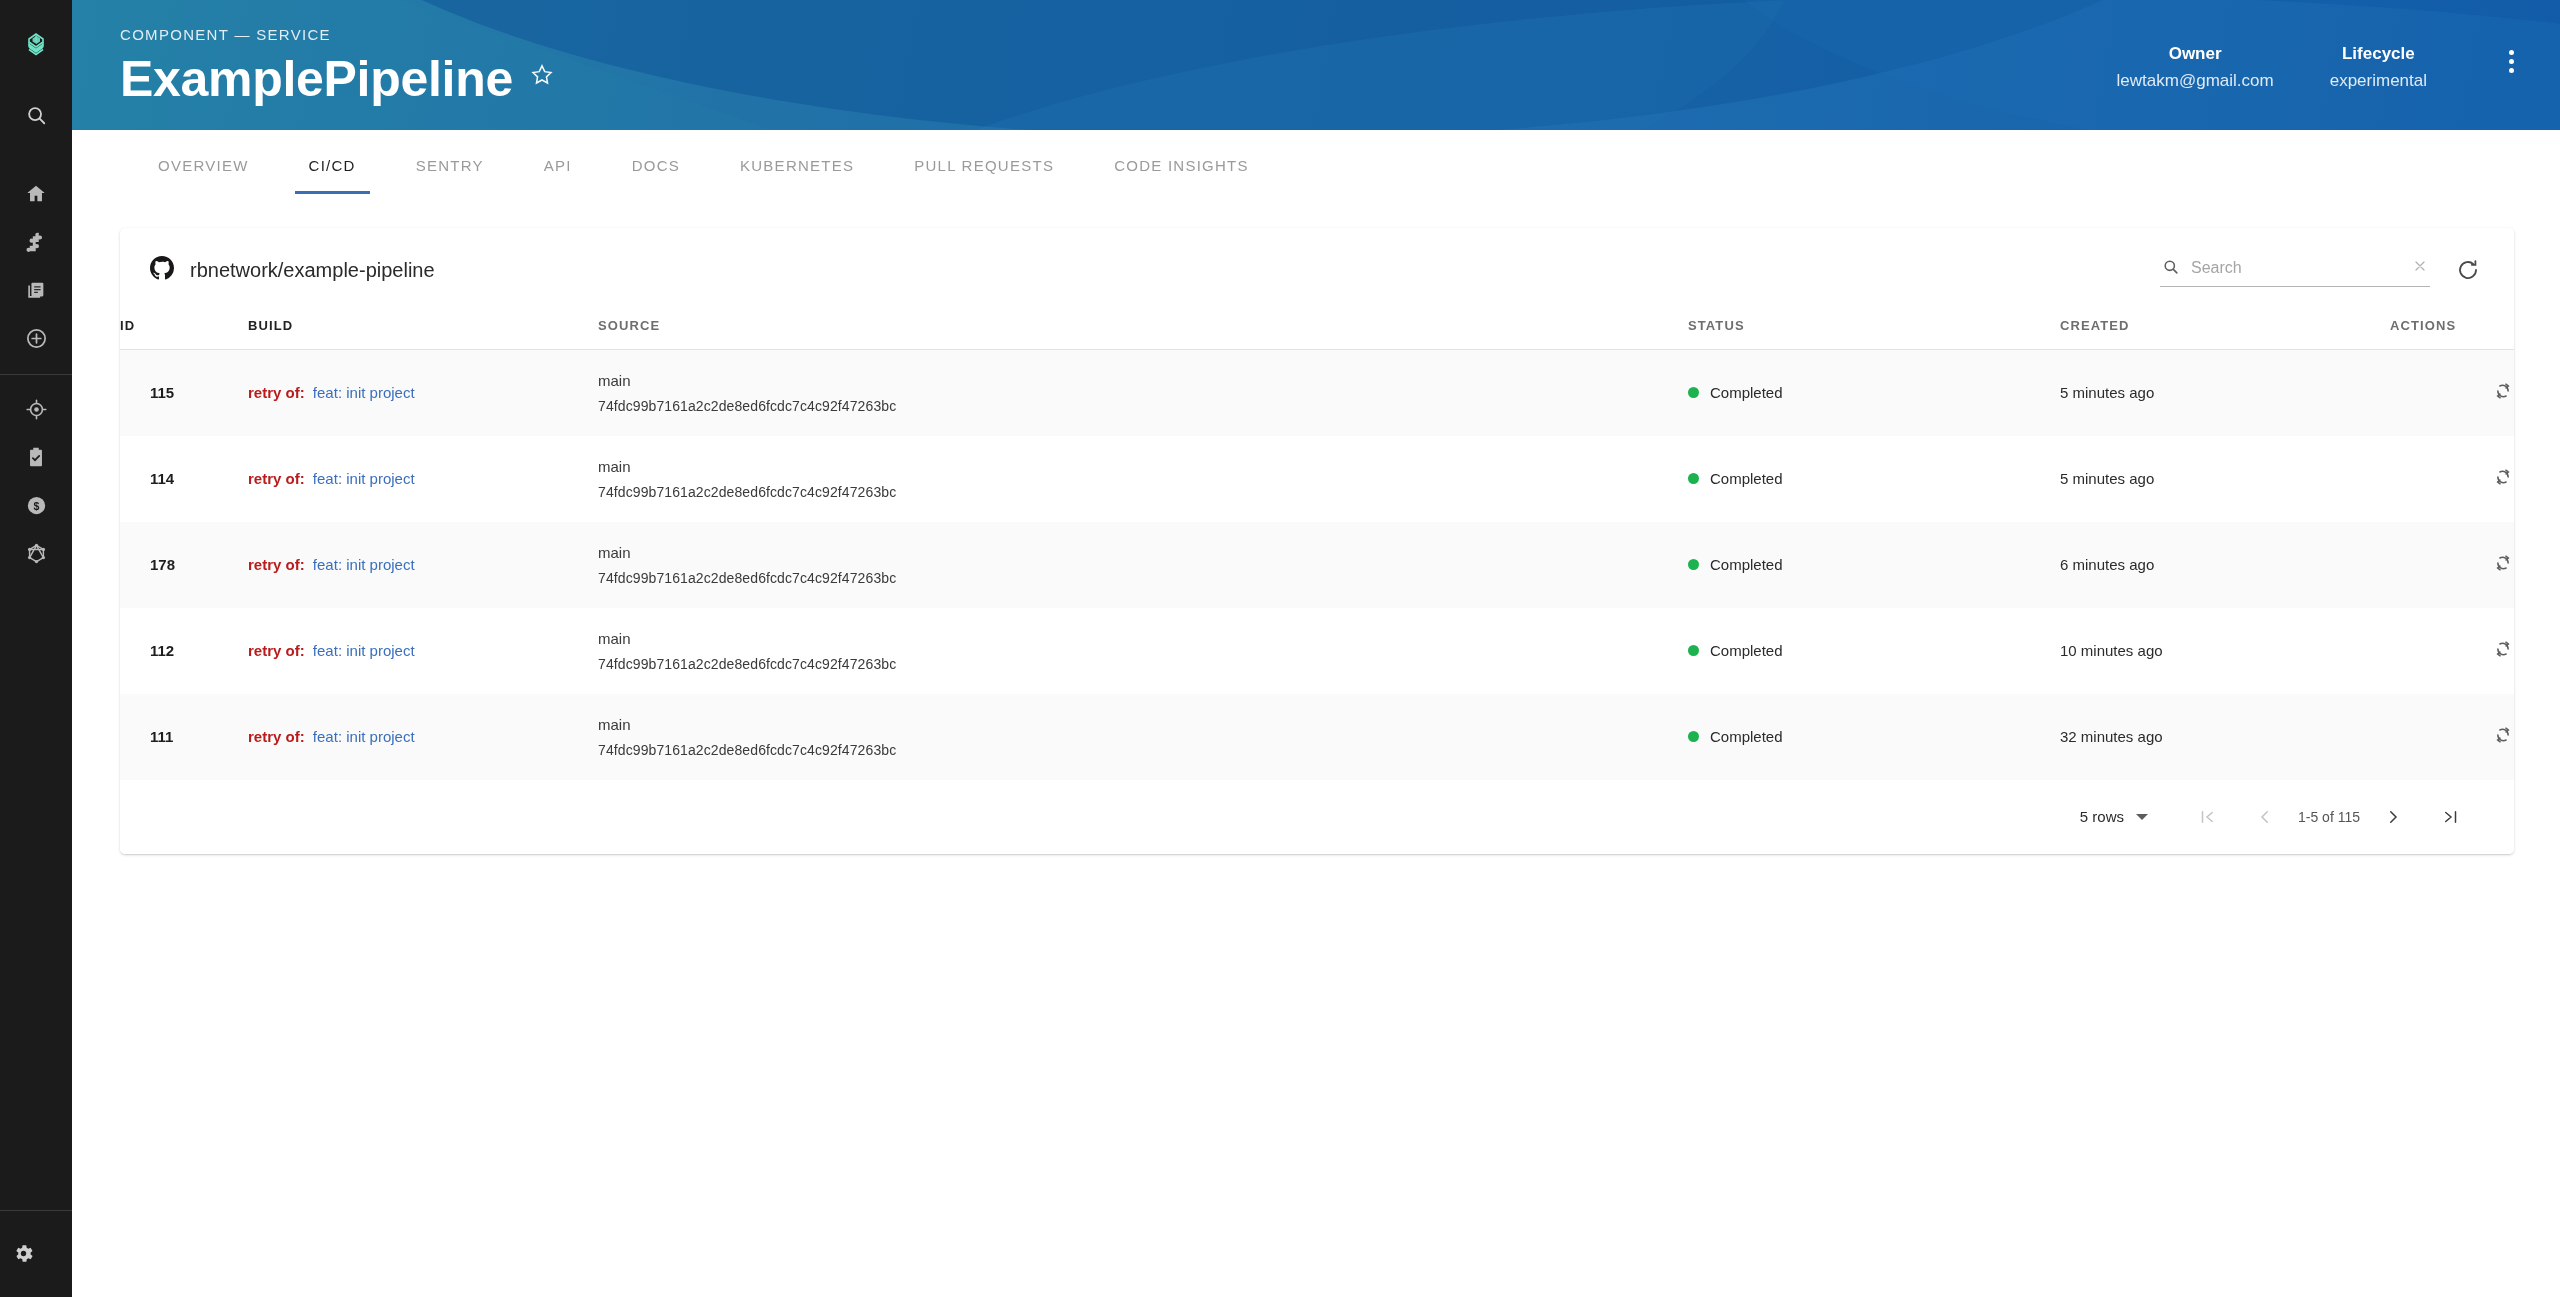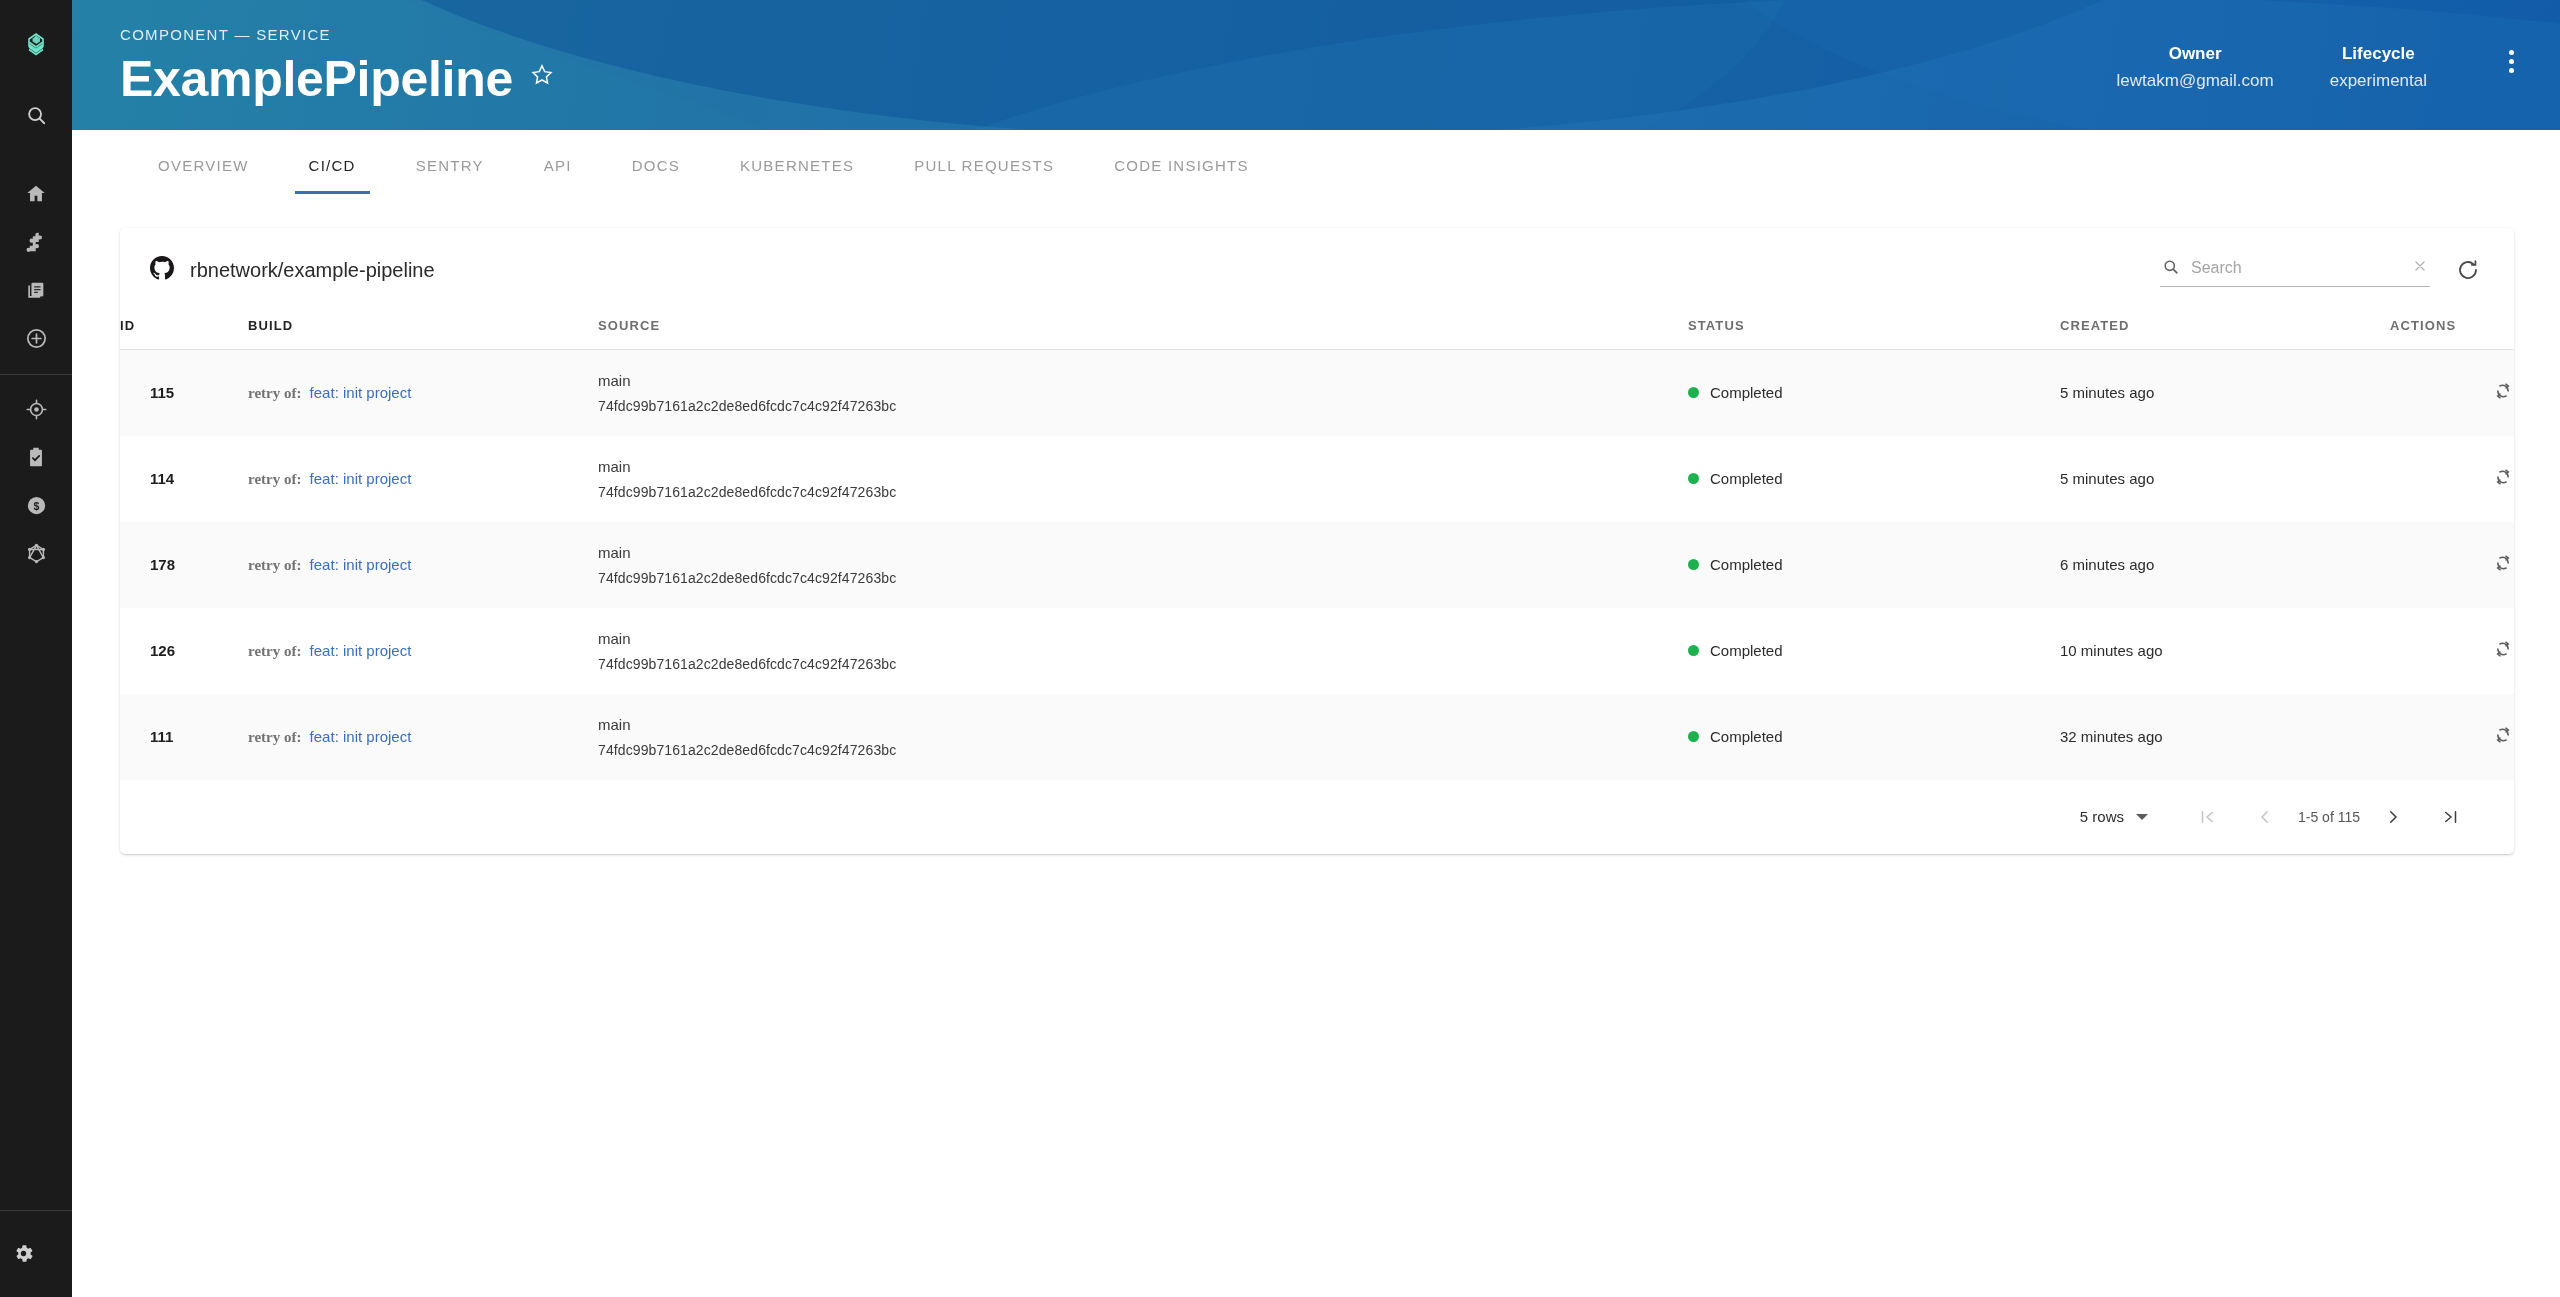--- a/index.html
+++ b/index.html
@@ -119,21 +119,21 @@
   th.c-created { width: 330px; }
   th.c-actions { text-align: right; padding-right: 62px; }
 
   table.builds tbody td { padding: 0; vertical-align: middle; font-size: 15px; color: #2b2b2b; }
   tr.row { height: 86px; }
   tr.row.odd td { background: #fafafa; }
   tr.row.even td { background: #ffffff; }
   tr.row td.first { padding-left: 30px; }
   .cell-id { font-size: 15px; font-weight: 700; color: #1e1e1e; }
   .cell-build { font-size: 15px; }
-  .build-prefix { font-weight: 700; color: #737373; font-family: Liberation Serif, serif; }
+  .build-prefix { font-weight: 700; color: #b91c1c; }
   .build-link { color: #3b6fbd; text-decoration: none; margin-left: 4px; }
   .src-branch { font-size: 15px; color: #3a3a3a; margin-bottom: 9px; }
   .src-sha { font-size: 14px; color: #3a3a3a; letter-spacing: .1px; }
   .status-cell { display: flex; align-items: center; gap: 11px; }
   .dot { width: 11px; height: 11px; border-radius: 50%; background: #1eb14f; display: inline-block; }
   .status-text { font-size: 15px; color: #2b2b2b; }
   .created-text { font-size: 15px; color: #2b2b2b; margin-top: 32px; }
   td.actions-cell { text-align: right; padding-right: 62px; }
   .retry-btn { display: inline-flex; align-items: center; justify-content: center; }
 
@@ -431,21 +431,21 @@
                 <svg width="22" height="22" viewBox="0 0 24 24" fill="none" stroke="#5d5d5d" stroke-width="1.7" stroke-linecap="round">
                   <path d="M8.6 6.5A6.2 6.2 0 0 1 17.6 12"></path>
                       <path d="M15.2 4.6l2.6 2-2.4 2.1"></path>
                   <path d="M15.4 17.5A6.2 6.2 0 0 1 6.4 12"></path>
                       <path d="M8.8 19.4l-2.6-2 2.4-2.1"></path>
                     </svg>
               </span></td>
             </tr>
 
             <tr class="row even">
-              <td class="first"><span class="cell-id">126</span></td>
+              <td class="first"><span class="cell-id">112</span></td>
               <td><span class="cell-build">
                 <span class="build-prefix">retry of:</span>
                 <a class="build-link" href="#">feat: init project</a>
               </span></td>
               <td>
                 <div class="src-branch">main</div>
                 <div class="src-sha">74fdc99b7161a2c2de8ed6fcdc7c4c92f47263bc</div>
               </td>
               <td>
                   <div class="status-cell">

